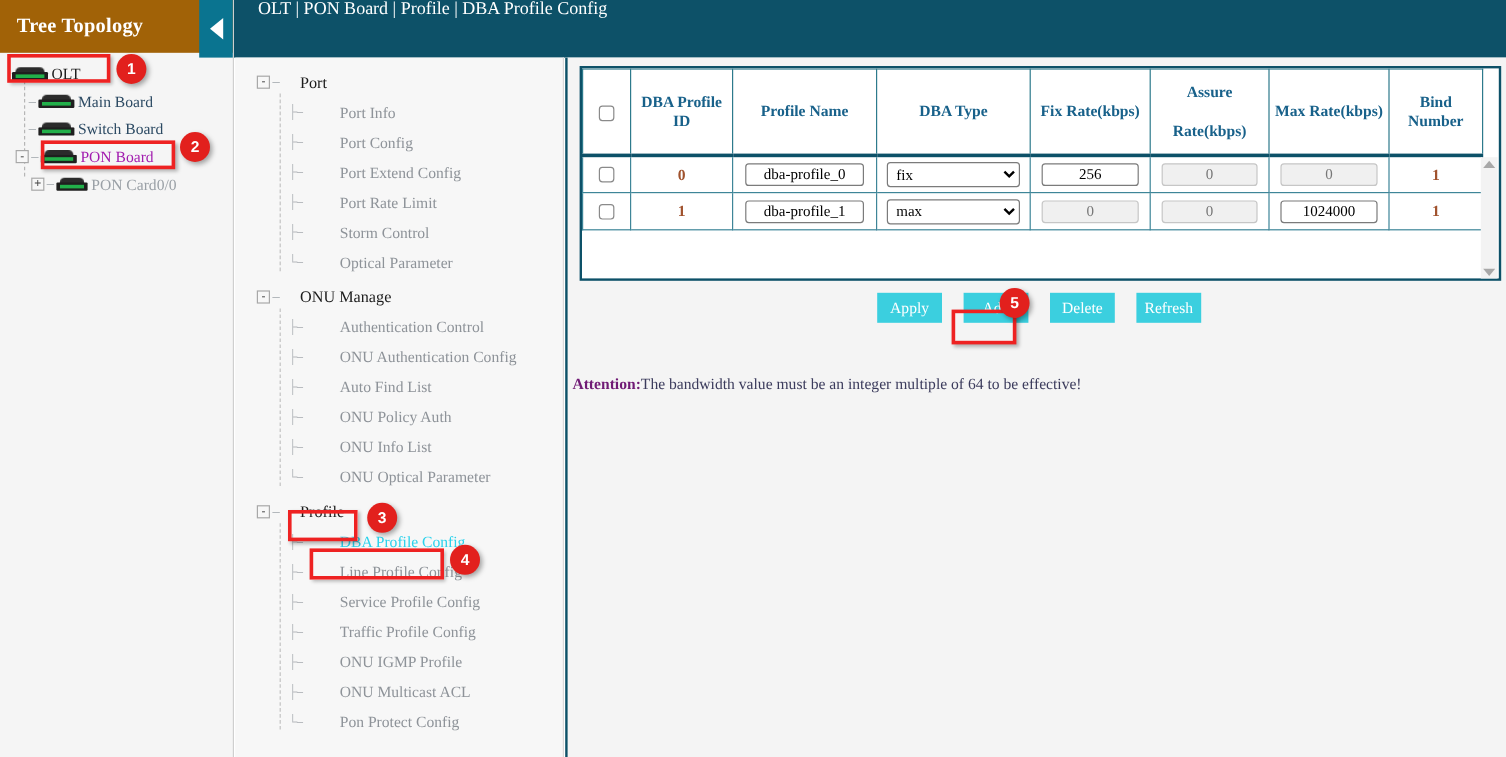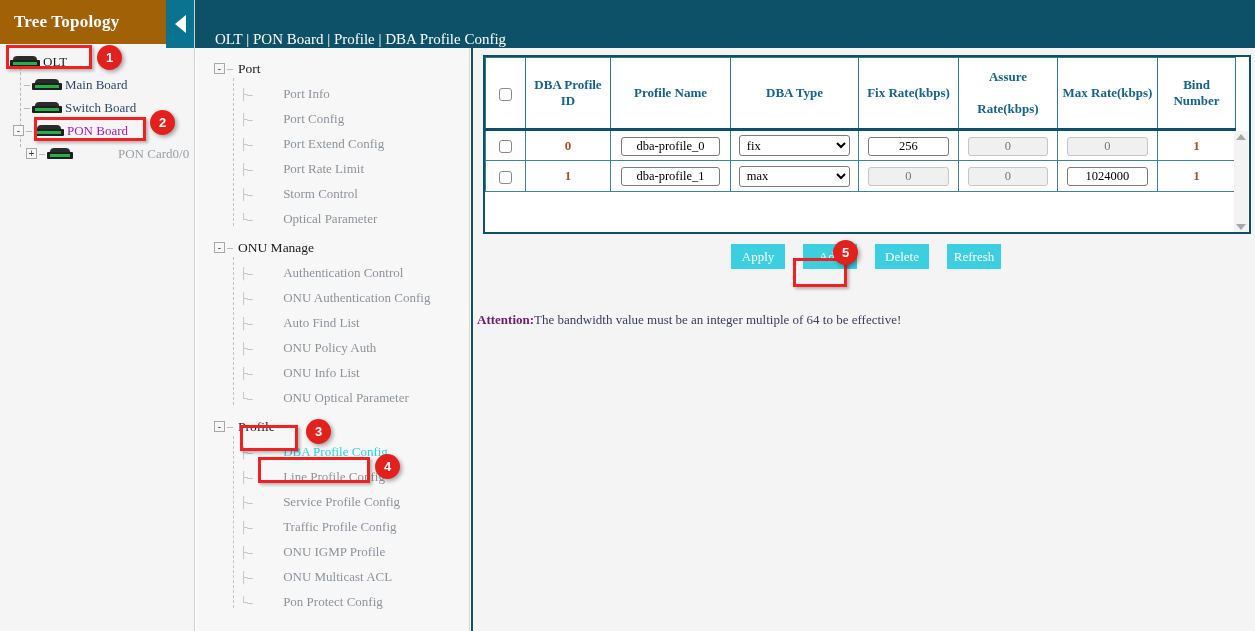--- a/index.html
+++ b/index.html
@@ -95,36 +95,36 @@
     font-size: 13px; font-weight: bold;
     display: flex; align-items: center; justify-content: center;
     box-shadow: 2px 2px 4px rgba(0,0,0,.35);
   }
 
   
   .crumb-bar {
     position: absolute; left: 195px; top: 0;
     width: 1060px; height: 48px;
     background: #0d5168;
-    display: flex; align-items: flex-end; padding-left: 20px;
+    display: flex; align-items: flex-start; padding-left: 20px;
   }
   .crumb-text { color: #ffffff; font-size: 15px; }
 
   
   .nav-menu {
     position: absolute; left: 196px; top: 48px;
     width: 274px; height: 583px;
     background: #f7f7f7;
     border-right: 1px solid #d9d9d9;
     overflow: hidden;
     padding-top: 8px;
   }
   .nav-group { position: relative; }
   .nav-group-row { display: flex; align-items: center; height: 25px; padding-left: 18px; }
-  .nav-group-label { font-size: 13.5px; color: #1b1b1b; margin-left: 3px; }
+  .nav-group-label { font-size: 13.5px; color: #1b1b1b; margin-left: 15px; }
   .nav-item-row { display: flex; align-items: center; height: 25px; padding-left: 44px; position: relative; }
   .nav-item-label { font-size: 13px; color: #8e9399; margin-left: 27px; }
   .nav-item-label.active { color: #2ad2ec; }
   .tick { color: #b9bcc0; font-size: 11px; letter-spacing: -1px; margin-right: 4px;
           font-family: "Liberation Sans", sans-serif; }
   .nav-vdash { position: absolute; left: 37px; border-left: 1px dashed #c2c2c2; }
 
   
   .content {
     position: absolute; left: 471px; top: 48px;
@@ -285,21 +285,21 @@
       </div>
 
       <div class="tnode" style="padding-left:26px;">
         <span class="expander">+</span>
         <span class="hline">–</span>
         <span class="dev-icon small">
           <span class="top"></span>
             <span class="base"></span>
             <span class="strip"></span>
         </span>
-        <span class="tnode-label" style="color:#9aa0a6;margin-left:42px;">PON Card0/0</span>
+        <span class="tnode-label" style="color:#9aa0a6;">PON Card0/0</span>
       </div>
     </div>
 
     <div class="redbox" style="left:6px; top:45px; width:86px; height:24px;"></div>
 
     <div class="redbox" style="left:34px; top:117px; width:112px; height:24px;"></div>
   </div>
 
   <div class="badge" style="left:97px; top:45px;">1</div>
   <div class="badge" style="left:150px; top:110px;">2</div>

